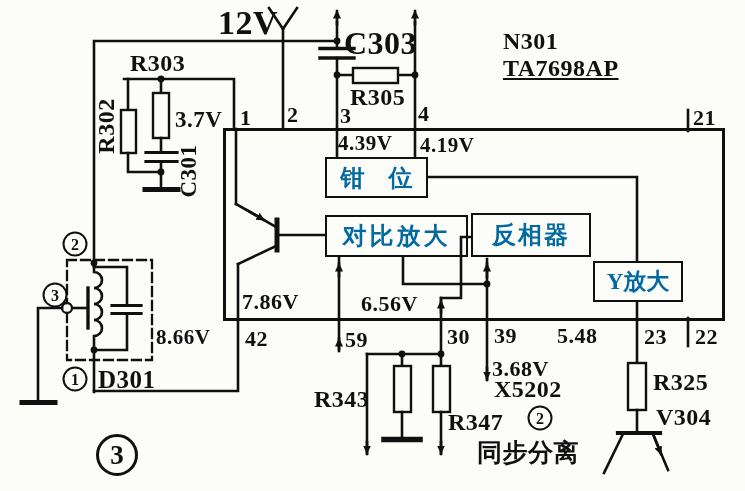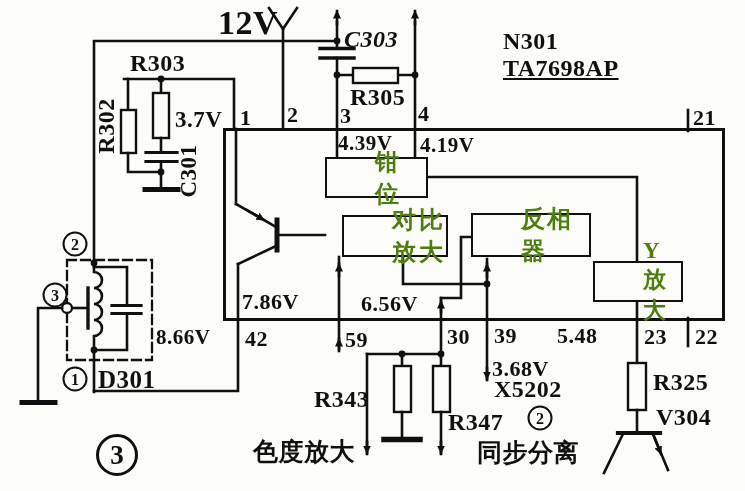--- a/index.html
+++ b/index.html
@@ -8,22 +8,22 @@
     overflow:hidden;font-family:"Liberation Serif","DejaVu Serif",serif;color:#101010;
   }
   #art{position:absolute;left:0;top:0;}
   .lbl{
     position:absolute;font-weight:bold;line-height:1;white-space:nowrap;
     color:#101010;letter-spacing:0.5px;
   }
   .rot{transform:translate(-50%,-50%) rotate(-90deg);transform-origin:center;}
   .blockbox{
     position:absolute;border:2.6px solid #101010;display:flex;
-    align-items:center;justify-content:center;font-weight:bold;color:#4d7c0f;
-    box-sizing:border-box;background:transparent;padding-left:48px;
+    align-items:center;justify-content:center;font-weight:bold;color:#0369a1;
+    box-sizing:border-box;background:transparent;
   }
   .circ{
     position:absolute;border:2.4px solid #101010;border-radius:50%;
     width:25px;height:25px;display:flex;align-items:center;justify-content:center;
     font-weight:bold;font-size:16px;transform:translate(-50%,-50%);
     box-sizing:border-box;background:#fcfcf9;
   }
   .circ.big{width:42px;height:42px;font-size:27px;border-width:3px;}
 </style>
 </head>
@@ -164,32 +164,32 @@
       <circle cx="94" cy="350" r="3.4"></circle>
       <circle cx="487" cy="284" r="3.4"></circle>
       <circle cx="441" cy="354" r="3.4"></circle>
       <circle cx="402" cy="354" r="3.4"></circle>
     </g>
   </svg>
 
   <div class="blockbox" style="left:325px;top:157px;width:103px;height:41px;font-size:24px;">
     <span>钳　位</span>
   </div>
-  <div class="blockbox" style="left:325px;top:215px;width:106px;height:42px;font-size:24px;letter-spacing:3px;margin-left:17px;">
+  <div class="blockbox" style="left:325px;top:215px;width:143px;height:42px;font-size:24px;letter-spacing:3px;">
     <span>对比放大</span>
   </div>
   <div class="blockbox" style="left:471px;top:213px;width:120px;height:44px;font-size:24px;letter-spacing:2px;">
     <span>反相器</span>
   </div>
   <div class="blockbox" style="left:593px;top:261px;width:90px;height:41px;font-size:23px;">
     <span>Y放大</span>
   </div>
 
   <div class="lbl" style="left:218px;top:6px;font-size:34px;">12V</div>
-  <div class="lbl" style="left:344px;top:27px;font-size:24px;font-style:italic;">C303</div>
+  <div class="lbl" style="left:344px;top:27px;font-size:32px;">C303</div>
   <div class="lbl" style="left:350px;top:85px;font-size:24px;">R305</div>
   <div class="lbl" style="left:503px;top:29px;font-size:24px;">N301</div>
   <div class="lbl" style="left:503px;top:56px;font-size:24px;text-decoration:underline;">TA7698AP</div>
   <div class="lbl" style="left:130px;top:51px;font-size:24px;">R303</div>
   <div class="lbl rot" style="left:106px;top:126px;font-size:24px;">R302</div>
   <div class="lbl rot" style="left:188px;top:171px;font-size:23px;">C301</div>
   <div class="lbl" style="left:175px;top:108px;font-size:23px;">3.7V</div>
 
   <div class="lbl" style="left:240px;top:107px;font-size:22px;">1</div>
   <div class="lbl" style="left:287px;top:104px;font-size:22px;">2</div>
@@ -213,21 +213,20 @@
   <div class="lbl" style="left:695px;top:326px;font-size:22px;">22</div>
   <div class="lbl" style="left:492px;top:358px;font-size:22px;">3.68V</div>
 
   <div class="lbl" style="left:494px;top:377px;font-size:24px;">X5202</div>
   <div class="lbl" style="left:314px;top:387px;font-size:24px;">R343</div>
   <div class="lbl" style="left:448px;top:410px;font-size:24px;">R347</div>
   <div class="lbl" style="left:653px;top:370px;font-size:24px;">R325</div>
   <div class="lbl" style="left:656px;top:405px;font-size:24px;">V304</div>
   <div class="lbl" style="left:98px;top:367px;font-size:25px;">D301</div>
 
-  <div class="lbl" style="left:253px;top:439px;font-size:25px;">色度放大</div>
   <div class="lbl" style="left:477px;top:440px;font-size:25px;">同步分离</div>
 
   <div class="circ" style="left:75px;top:244px;">
     <span>2</span>
   </div>
   <div class="circ" style="left:55px;top:295px;">
     <span>3</span>
   </div>
   <div class="circ" style="left:75px;top:379px;">
     <span>1</span>

